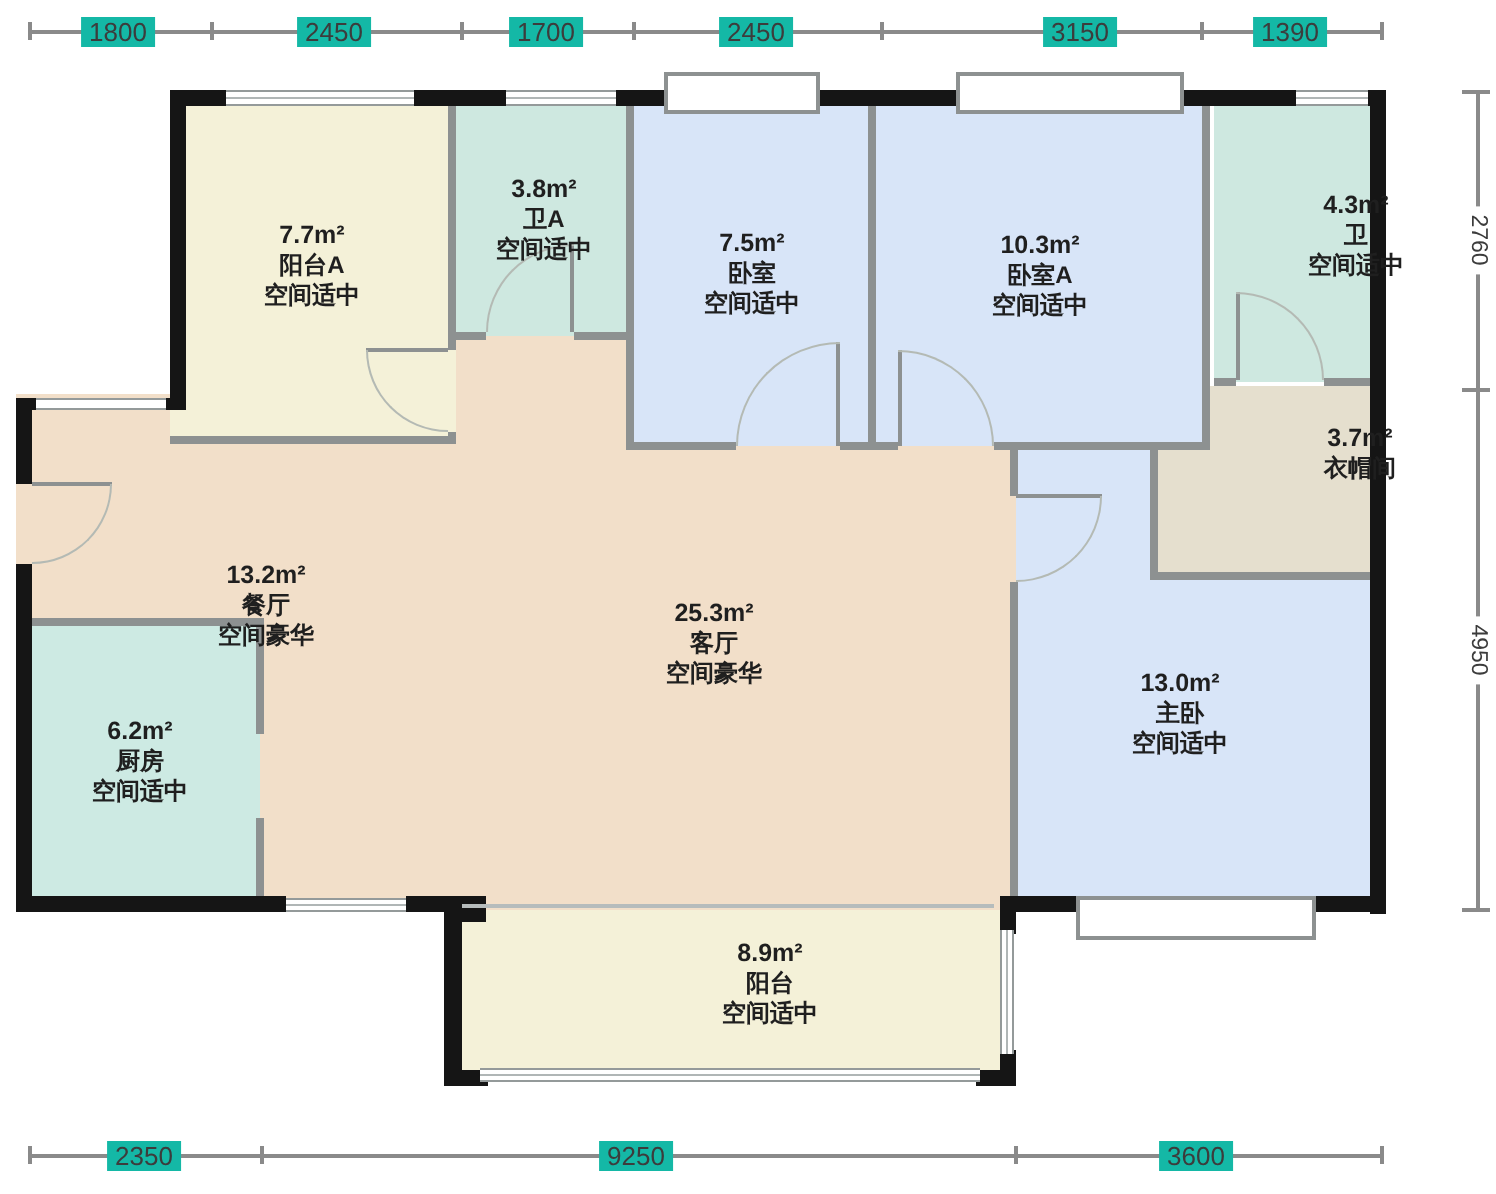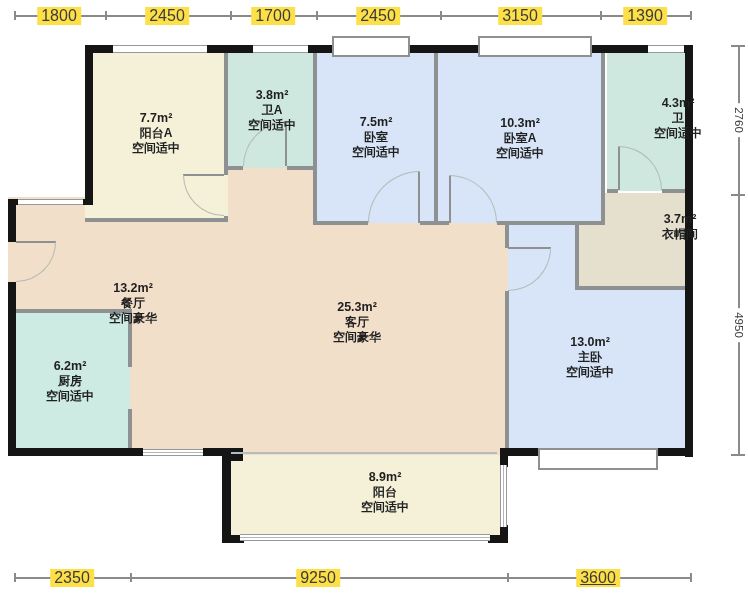--- a/index.html
+++ b/index.html
@@ -29,22 +29,22 @@
   .arc-tl{border-width:1.5px 0 0 1.5px;border-radius:100% 0 0 0;}
   .arc-tr{border-width:1.5px 1.5px 0 0;border-radius:0 100% 0 0;}
   .leaf{background:#8d9191;}
   .track{background:#b6bcbc;}
   
   .rlabel{position:absolute;transform:translate(-50%,-50%);text-align:center;color:#1f1f1f;
           font-weight:700;font-size:12px;line-height:15px;white-space:nowrap;}
   .rlabel .area{font-size:12.5px;}
   .dline{background:#8a8a8a;}
   .tick{background:#8a8a8a;}
-  .dlab{position:absolute;transform:translate(-50%,-50%);background:#fde047;padding:0 4px;
-        font-size:16px;color:#3c3c3c;white-space:nowrap;}
+  .dlab{position:absolute;transform:translate(-50%,-50%);background:#14b8a6;padding:0 4px;
+        font-size:13px;color:#3c3c3c;white-space:nowrap;}
   .dlab-r{position:absolute;transform:translate(-50%,-50%) rotate(90deg);background:#fff;padding:0 4px;
         font-size:11.5px;color:#3c3c3c;white-space:nowrap;}
 </style>
 </head>
 <body>
 
 <div class="stage">
 
   <div class="abs" style="left:0;top:0;width:748px;height:30px;">
     <div class="abs dline" style="left:14px;top:15px;width:677px;height:1.5px;"></div>
@@ -52,33 +52,33 @@
     <div class="abs tick" style="left:105px;top:11px;width:1.5px;height:9px;"></div>
     <div class="abs tick" style="left:230px;top:11px;width:1.5px;height:9px;"></div>
     <div class="abs tick" style="left:316px;top:11px;width:1.5px;height:9px;"></div>
     <div class="abs tick" style="left:440px;top:11px;width:1.5px;height:9px;"></div>
     <div class="abs tick" style="left:600px;top:11px;width:1.5px;height:9px;"></div>
     <div class="abs tick" style="left:690px;top:11px;width:1.5px;height:9px;"></div>
     <span class="dlab" style="left:59px;top:16px;">1800</span>
     <span class="dlab" style="left:167px;top:16px;">2450</span>
     <span class="dlab" style="left:273px;top:16px;">1700</span>
     <span class="dlab" style="left:378px;top:16px;">2450</span>
-    <span class="dlab" style="left:520px;top:16px;">3150</span>
+    <span class="dlab" style="left:540px;top:16px;">3150</span>
     <span class="dlab" style="left:645px;top:16px;">1390</span>
   </div>
 
   <div class="abs" style="left:0;top:566px;width:748px;height:30px;">
     <div class="abs dline" style="left:14px;top:11px;width:677px;height:1.5px;"></div>
     <div class="abs tick" style="left:14px;top:7px;width:1.5px;height:9px;"></div>
     <div class="abs tick" style="left:130px;top:7px;width:1.5px;height:9px;"></div>
     <div class="abs tick" style="left:507px;top:7px;width:1.5px;height:9px;"></div>
     <div class="abs tick" style="left:690px;top:7px;width:1.5px;height:9px;"></div>
     <span class="dlab" style="left:72px;top:12px;">2350</span>
     <span class="dlab" style="left:318px;top:12px;">9250</span>
-    <span class="dlab" style="left:598px;top:12px;text-decoration:underline;">3600</span>
+    <span class="dlab" style="left:598px;top:12px;">3600</span>
   </div>
 
   <div class="abs" style="left:715px;top:0;width:33px;height:597px;">
     <div class="abs dline" style="left:23px;top:45px;width:1.5px;height:410px;"></div>
     <div class="abs tick" style="left:16px;top:45px;width:14px;height:1.5px;"></div>
     <div class="abs tick" style="left:16px;top:194px;width:14px;height:1.5px;"></div>
     <div class="abs tick" style="left:16px;top:454px;width:14px;height:1.5px;"></div>
     <span class="dlab-r" style="left:24px;top:120px;">2760</span>
     <span class="dlab-r" style="left:24px;top:325px;">4950</span>
   </div>

